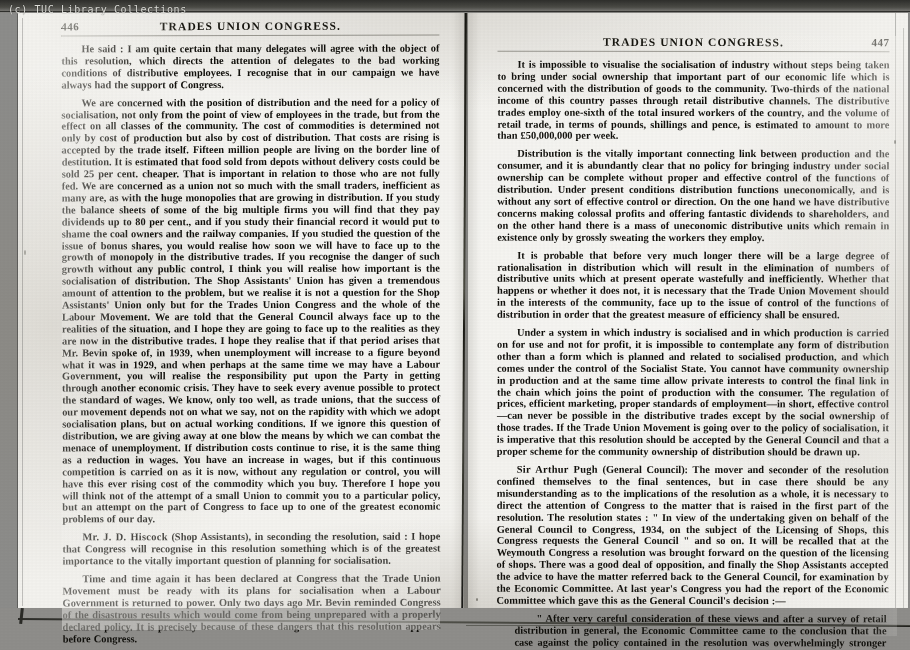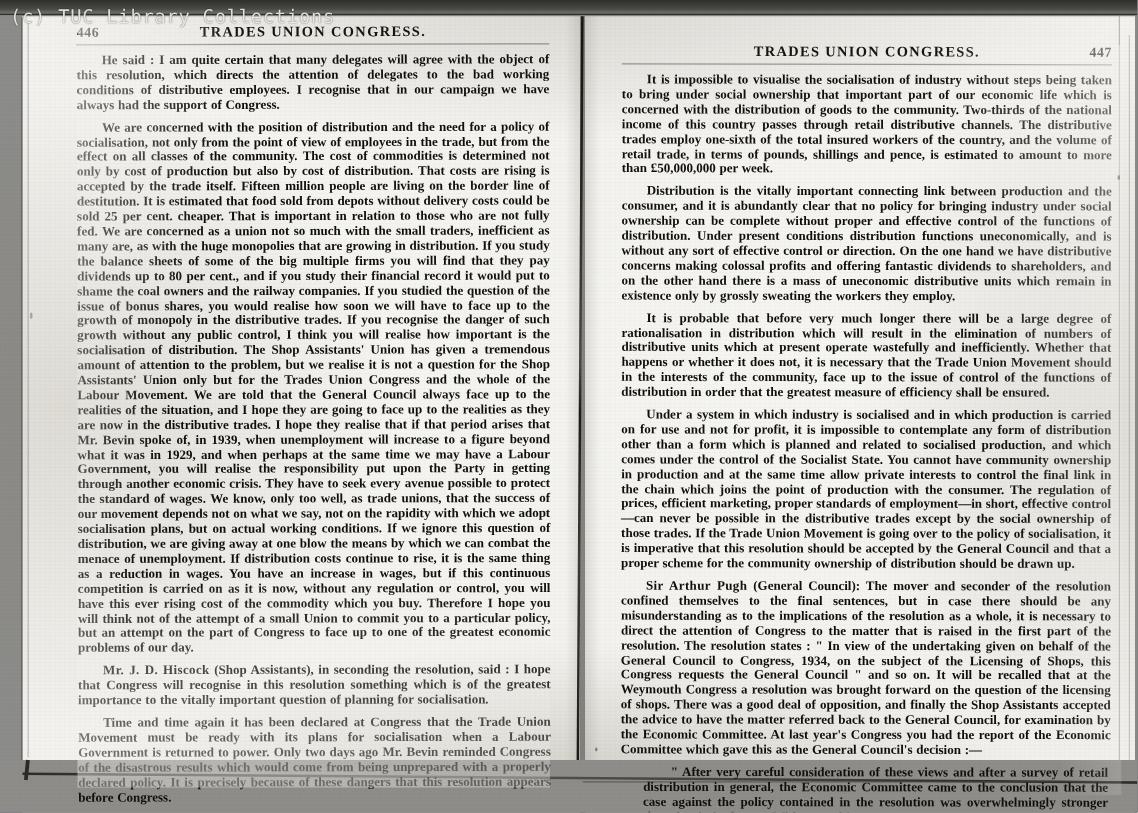--- a/index.html
+++ b/index.html
@@ -140,21 +140,21 @@
     background: #1d1d1a;
     opacity: 0.8;
   }
 
   
   .watermark {
     position: absolute;
     left: 8px;
     top: 4px;
     font-family: "DejaVu Sans Mono", "Liberation Mono", monospace;
-    font-size: 15px;
+    font-size: 10px;
     letter-spacing: 0.6px;
     color: #e9e9e4;
     text-shadow: 0 0 1px rgba(0,0,0,0.8);
     white-space: nowrap;
     opacity: 0.92;
     z-index: 40;
   }
 
   
   .page {

